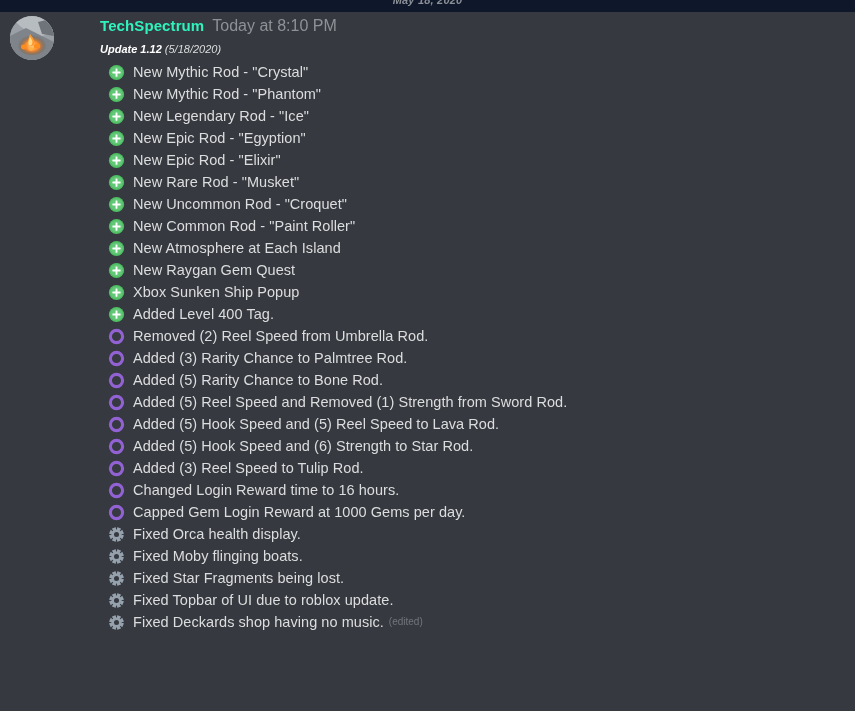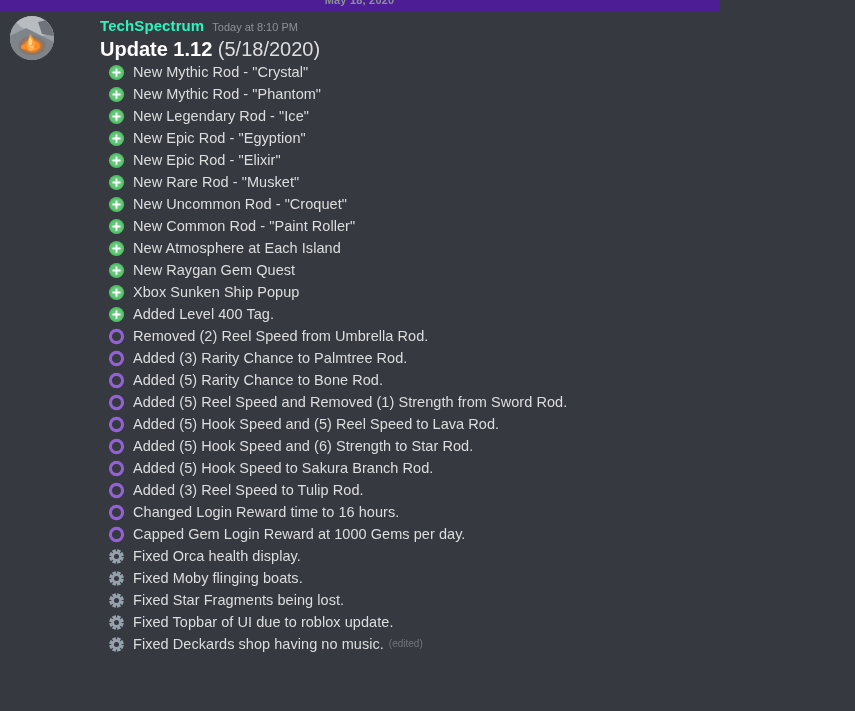--- a/index.html
+++ b/index.html
@@ -22,24 +22,25 @@
     width: 855px;
     height: 711px;
     background: #36393f;
     overflow: hidden;
   }
 
   
   .top-strip {
     position: absolute;
     top: 0; left: 0;
-    width: 719px;
+    width: 855px;
     height: 12px;
-    background: #4c1d95;
+    background: #0f172a;
     overflow: hidden;
+    font-style: italic;
   }
   .date-divider-label {
     position: absolute;
     left: 0; right: 0;
     top: -6px;
     text-align: center;
     font-size: 11px;
     font-weight: bold;
     color: #8b8f96;
     letter-spacing: 0.2px;
@@ -79,30 +80,31 @@
     height: 21px;
   }
   .username {
     font-size: 15px;
     font-weight: bold;
     color: #2ff3bd;
     letter-spacing: 0.1px;
   }
   .timestamp {
     margin-left: 8px;
+    font-size: 16px;
+    color: #8e9297;
+  }
+
+  .update-title {
     font-size: 11px;
-    color: #8e9297;
-  }
-
-  .update-title {
-    font-size: 20px;
     line-height: 22px;
     color: #ffffff;
     margin-top: 1px;
     white-space: nowrap;
+    font-style: italic;
   }
   .update-title .bold { font-weight: bold; }
   .update-title .date-paren { font-weight: normal; color: #dcddde; }
 
   
   .change-list { margin-top: 1px; }
 
   .change-item {
     display: flex;
     align-items: center;
@@ -357,28 +359,20 @@
               </svg>
             </span>
             <span class="item-text">Added (5) Hook Speed and (6) Strength to Star Rod.</span>
           </div>
           <div class="change-item">
             <span class="item-icon">
               <svg viewBox="0 0 17 17">
                 <circle cx="8.5" cy="8.5" r="6.1" fill="none" stroke="#9262d4" stroke-width="3.1"></circle>
               </svg>
             </span>
-            <span class="item-text">Added (5) Hook Speed to Sakura Branch Rod.</span>
-          </div>
-          <div class="change-item">
-            <span class="item-icon">
-              <svg viewBox="0 0 17 17">
-                <circle cx="8.5" cy="8.5" r="6.1" fill="none" stroke="#9262d4" stroke-width="3.1"></circle>
-              </svg>
-            </span>
             <span class="item-text">Added (3) Reel Speed to Tulip Rod.</span>
           </div>
           <div class="change-item">
             <span class="item-icon">
               <svg viewBox="0 0 17 17">
                 <circle cx="8.5" cy="8.5" r="6.1" fill="none" stroke="#9262d4" stroke-width="3.1"></circle>
               </svg>
             </span>
             <span class="item-text">Changed Login Reward time to 16 hours.</span>
           </div>

